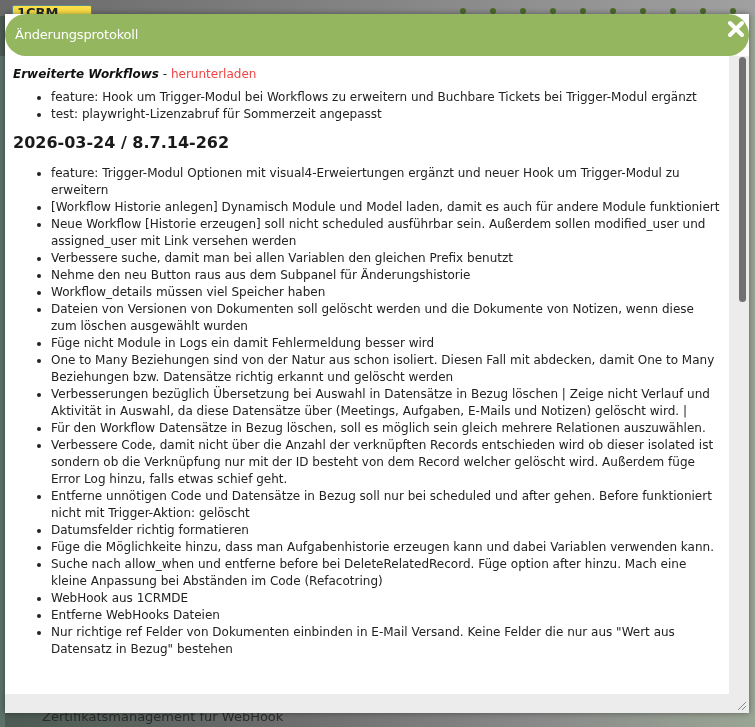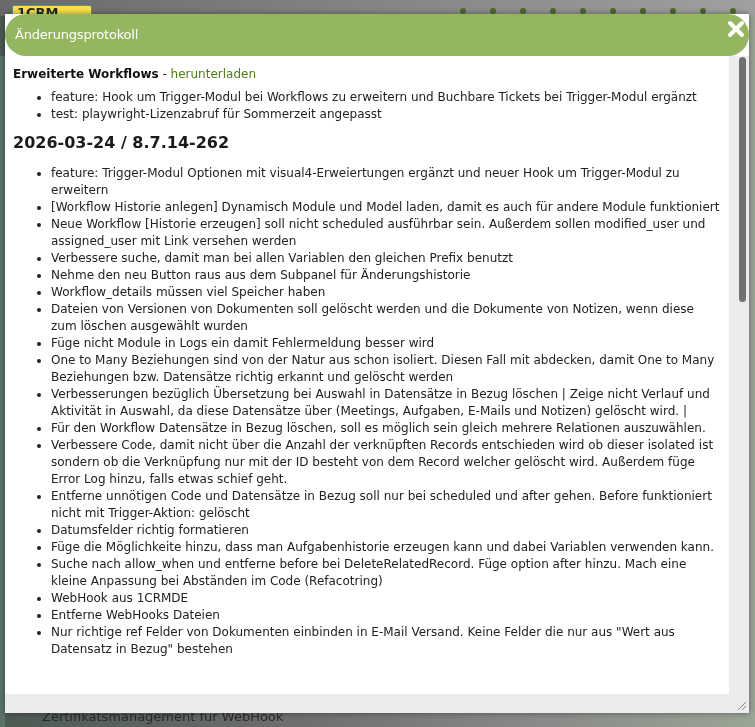--- a/index.html
+++ b/index.html
@@ -41,22 +41,22 @@
     }
     .close-btn {
       position:absolute; right:3px; top:5px; width:20px; height:20px; cursor:pointer;
     }
     .dialog-body {
       position:absolute; left:0; top:42px; width:724px; height:638px;
       overflow:hidden; background:#fff;
     }
     .content { padding:10px 8px 0 8px; color:#222; font-size:12px; line-height:17px; }
     .intro { font-size:12px; margin:0 0 6px 0; }
-    .intro b { color:#111; }
-    .intro .link { color:#4d7c0f; text-decoration:none; cursor:pointer; }
+    .intro b { color:#111;font-style:italic; }
+    .intro .link { color:#ef4444; text-decoration:none; cursor:pointer; }
     h2.version {
       font-size:16px; font-weight:bold; color:#1a1a1a; margin:10px 0 12px 0; line-height:20px;
     }
     ul.changes { margin:0 0 10px 0; padding-left:38px; }
     ul.changes li { margin:0; padding:0; list-style:disc; }
 
     .scroll-track {
       position:absolute; left:724px; top:42px; width:20px; height:638px; background:#ececec;
     }
     .scroll-thumb {

